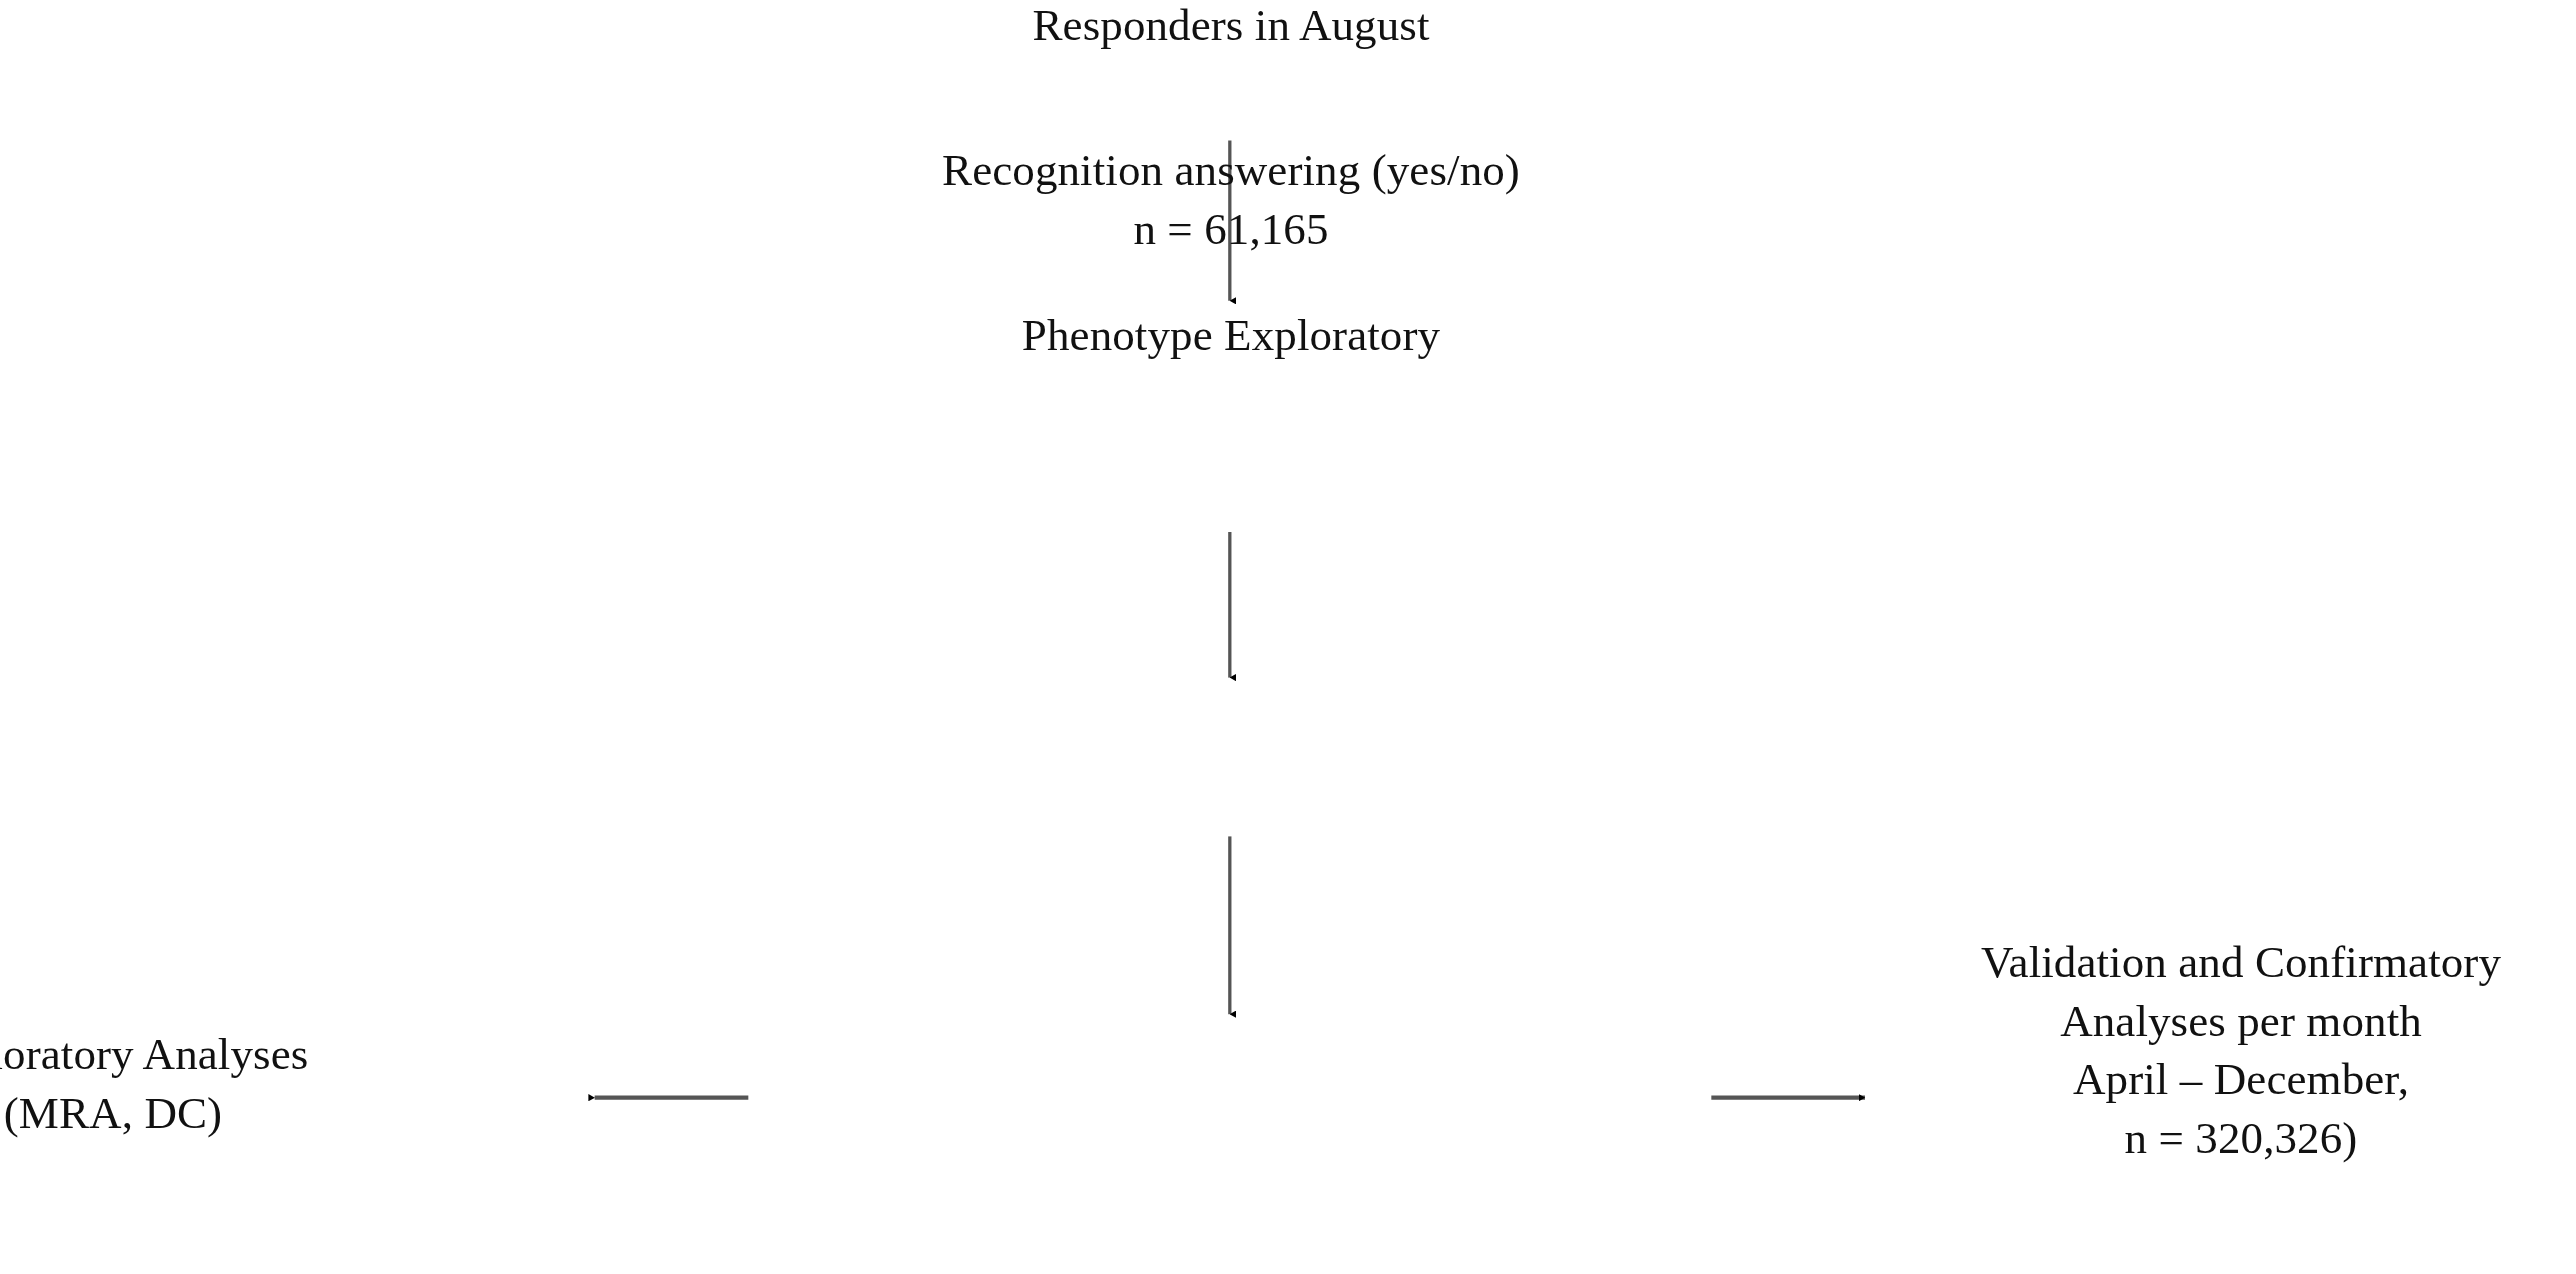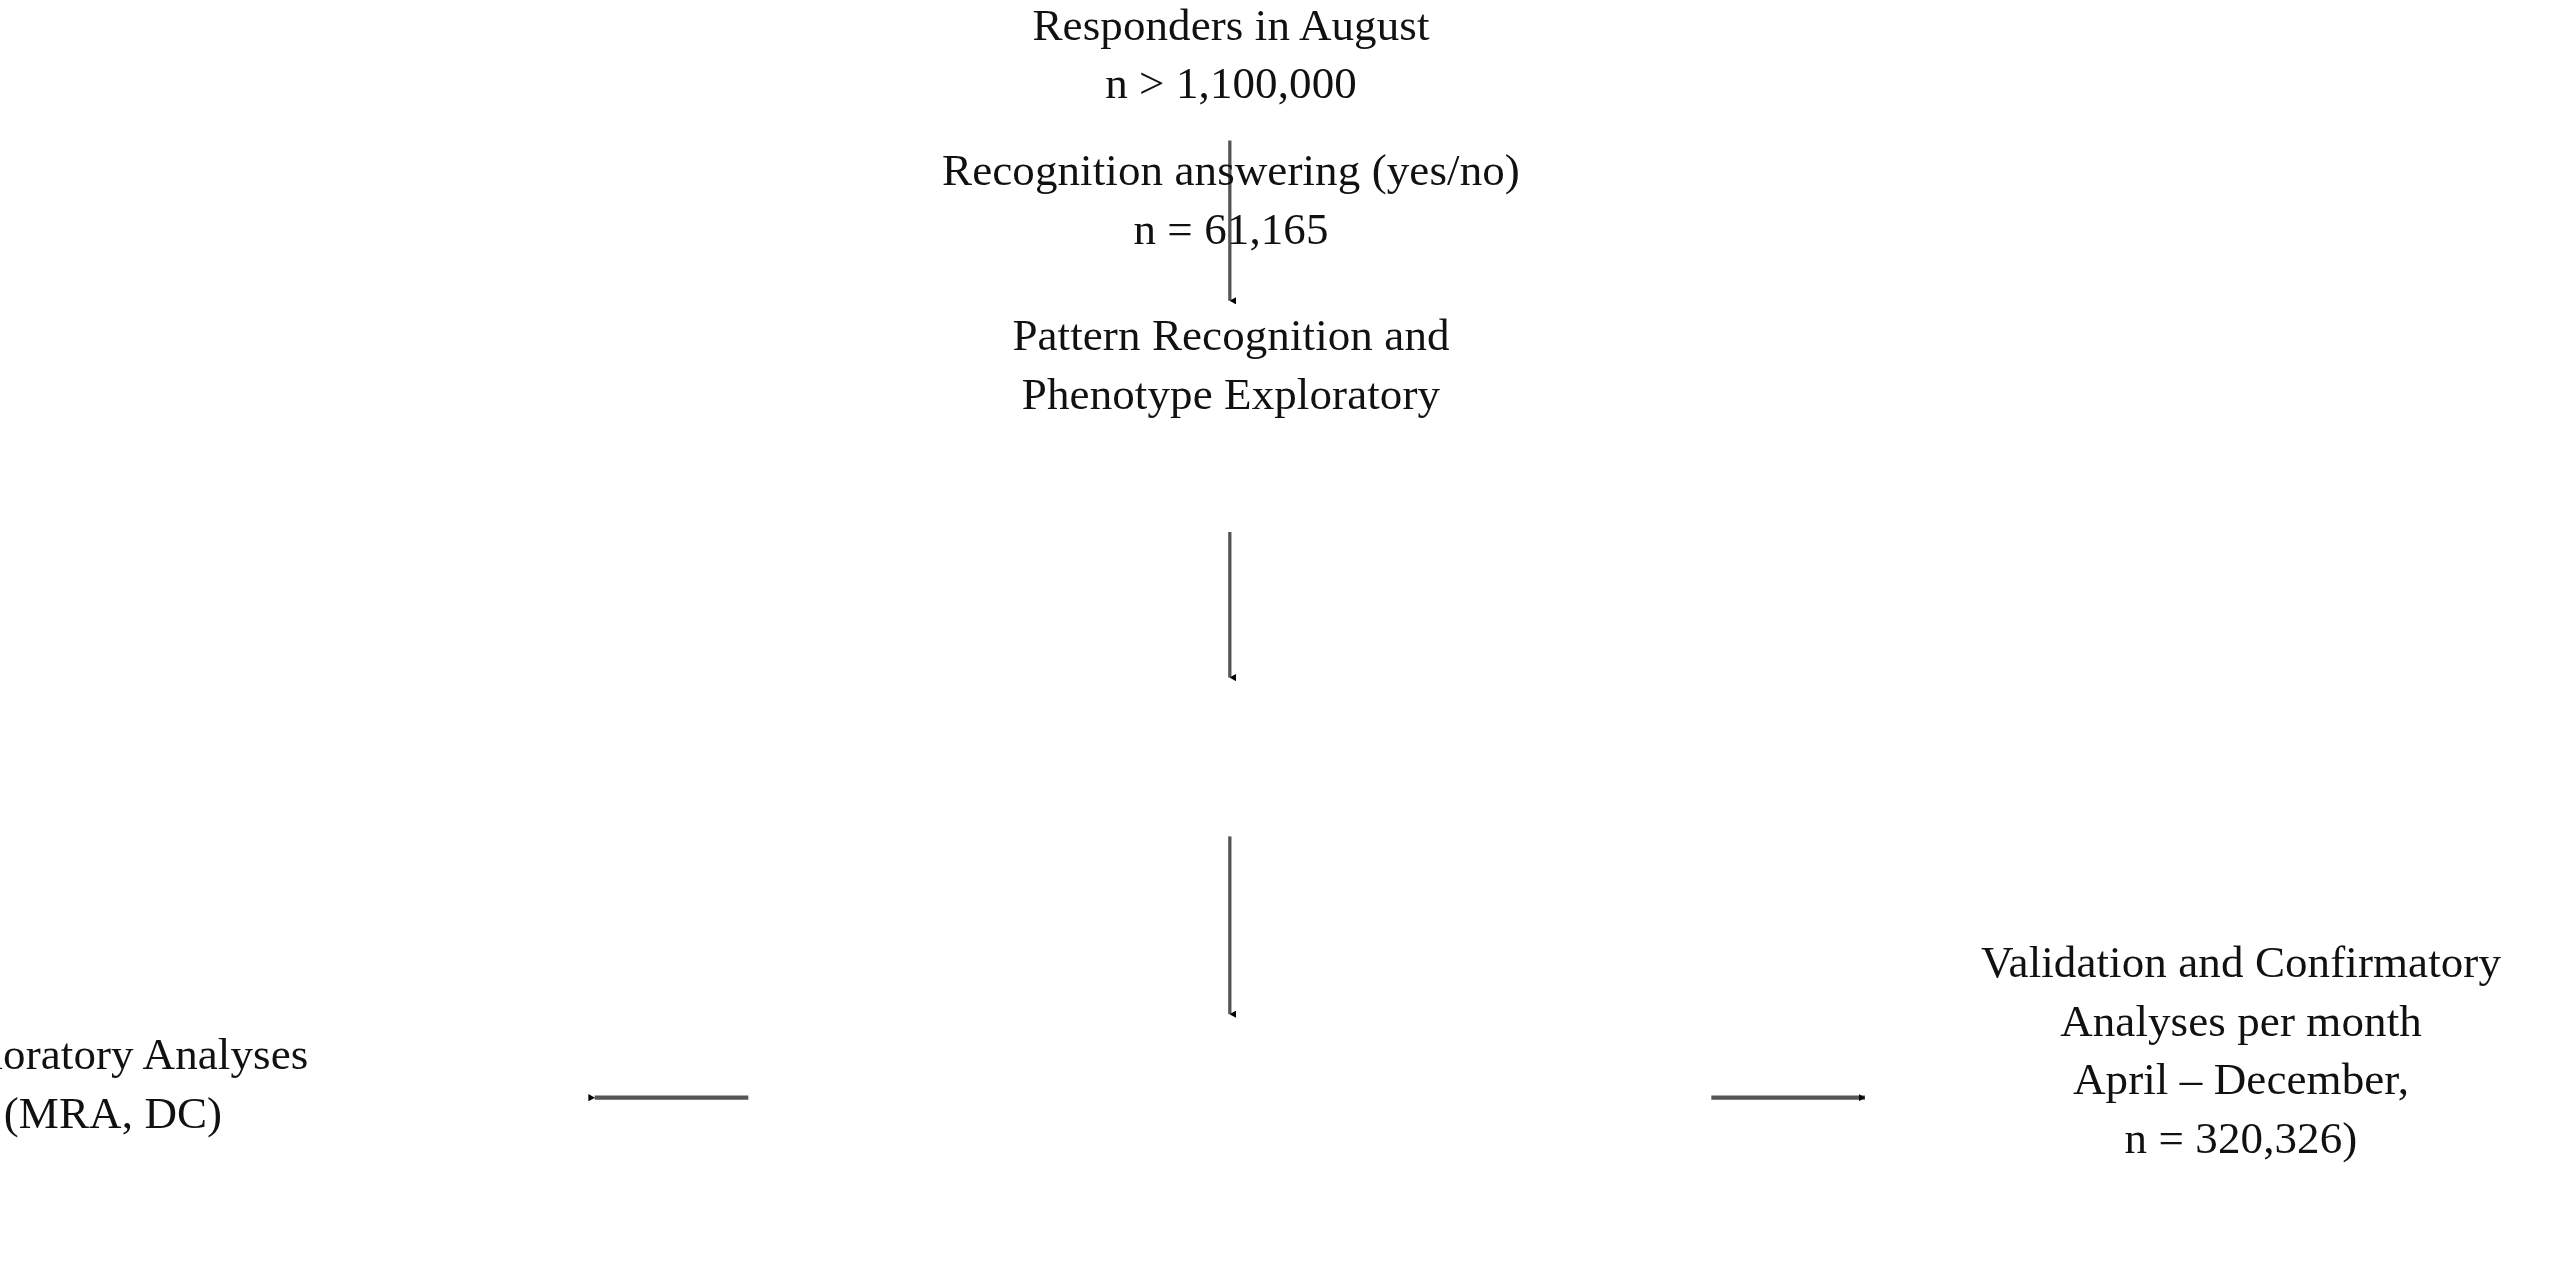--- a/index.html
+++ b/index.html
@@ -81,30 +81,28 @@
       <line x1="1022" y1="1500" x2="812" y2="1500" stroke="#555555" stroke-width="6" marker-end="url(#ah-left)"></line>
     </g>
 
     <g>
       <line x1="2338" y1="1500" x2="2548" y2="1500" stroke="#555555" stroke-width="6" marker-end="url(#ah-right)"></line>
     </g>
   </svg>
 
   <div class="node" id="node-responders-august">
     <span class="ln">Responders in August</span>
-    <span class="ln">n &gt; 1,100,000</span>
   </div>
 
   <div class="node" id="node-responders-testing">
     <span class="ln">Recognition answering (yes/no)</span>
     <span class="ln">n = 61,165</span>
   </div>
 
   <div class="node" id="node-pattern-recognition">
-    <span class="ln">Pattern Recognition  and</span>
     <span class="ln">Phenotype Exploratory</span>
   </div>
 
 
   <div class="node" id="node-exploratory">
     <span class="ln">Exploratory Analyses</span>
     <span class="ln">(MRA, DC)</span>
   </div>
 
   <div class="node" id="node-validation">

